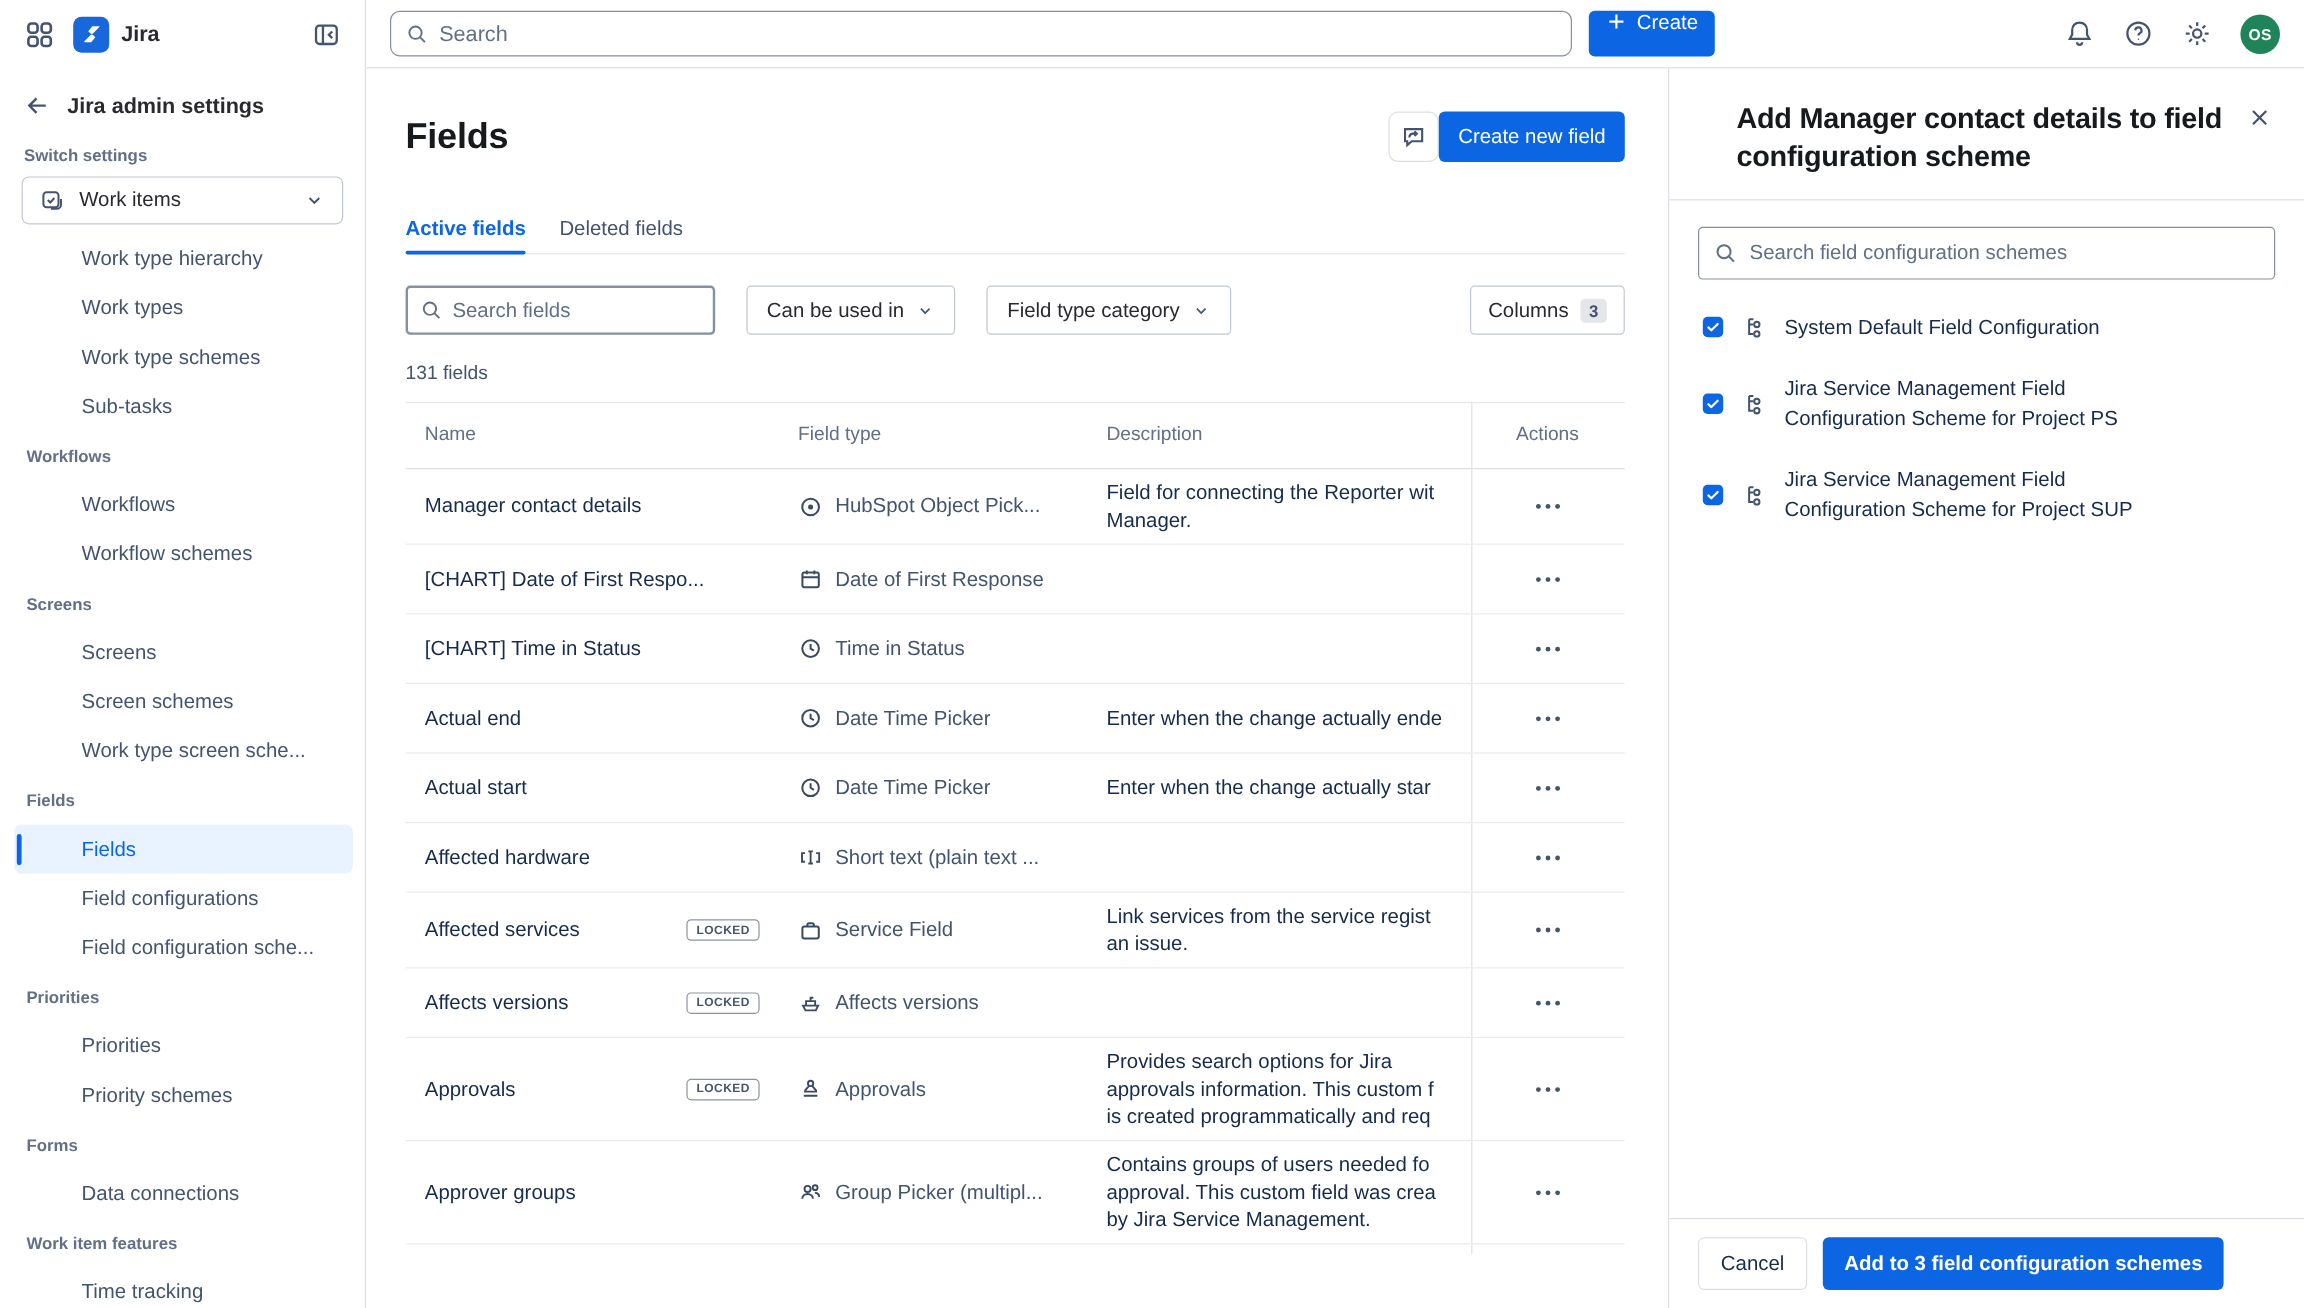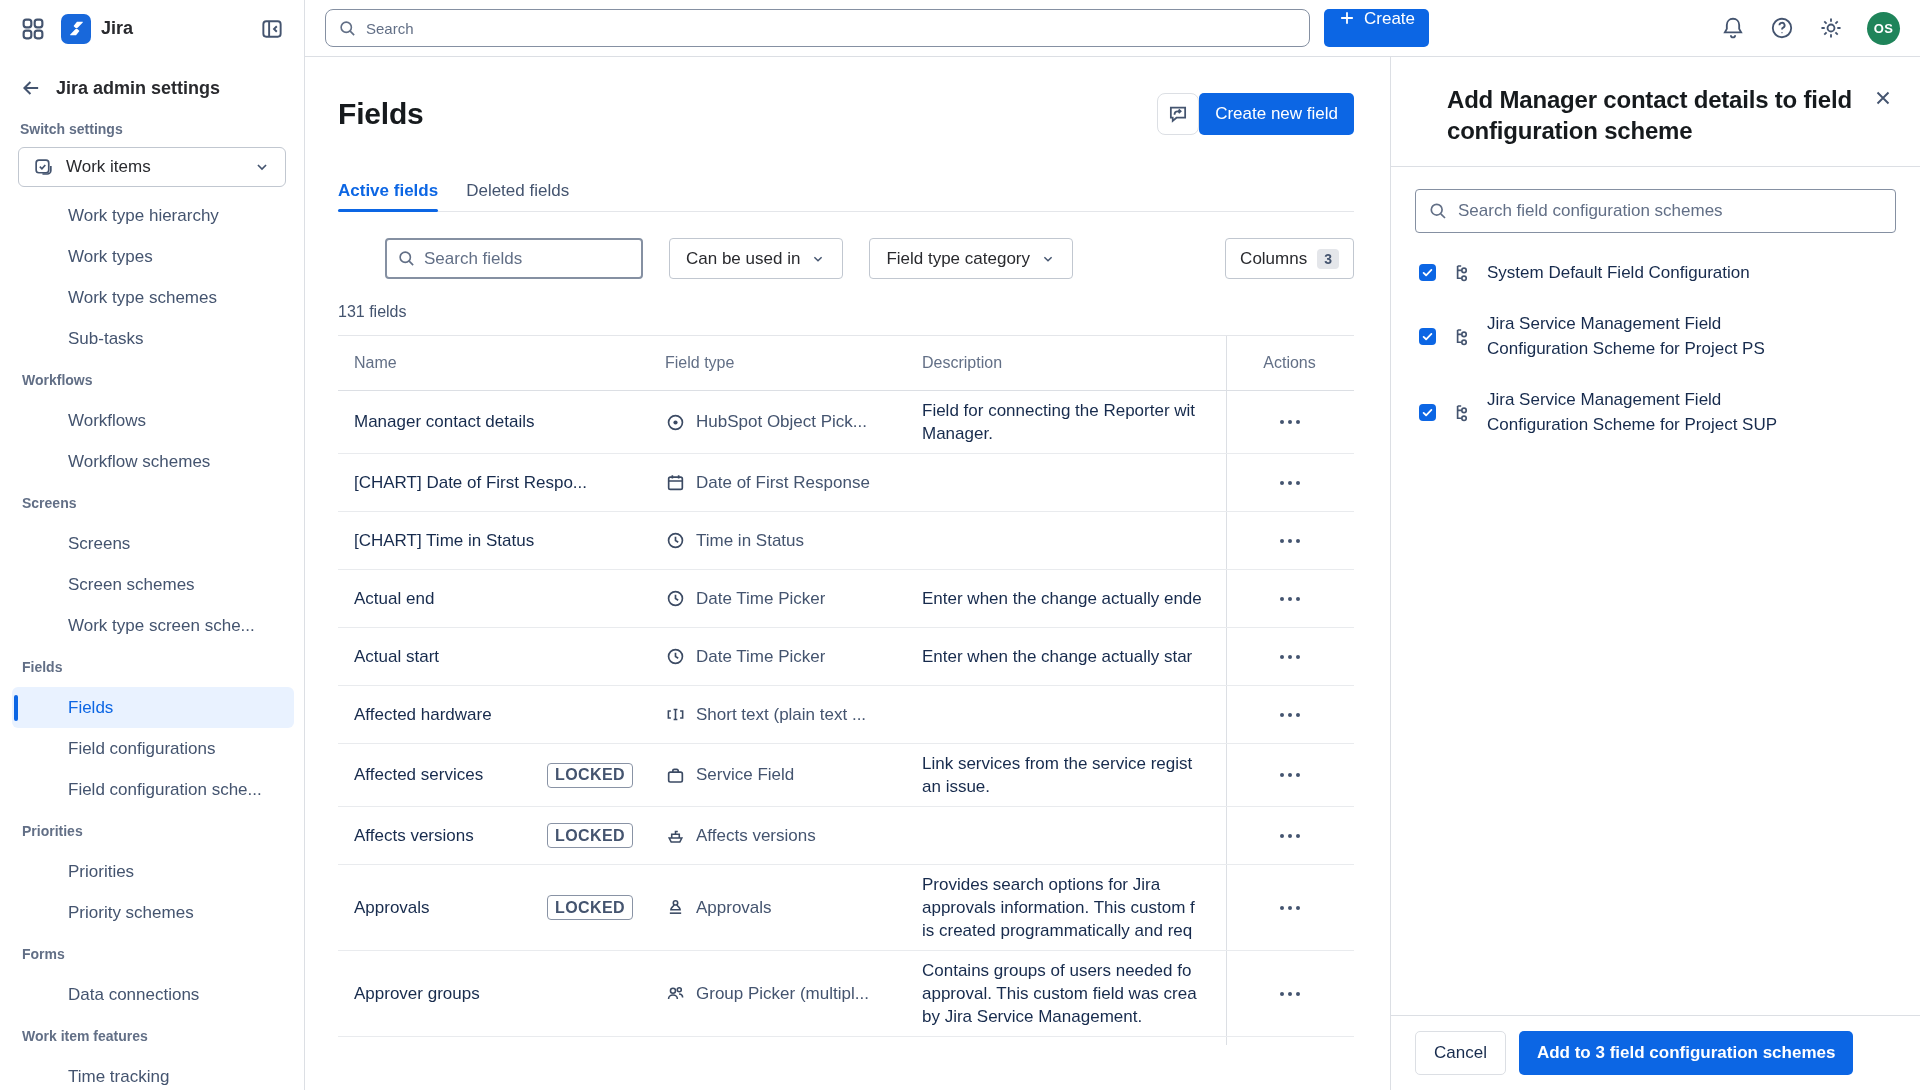--- a/index.html
+++ b/index.html
@@ -33,21 +33,21 @@
   .nav-item.selected { background:#E9F2FF; color:#0C66E4; font-weight:500; }
   .nav-bar { position:absolute; left:2px; top:50%; transform:translateY(-50%); width:4px; height:26px;
     border-radius:2px; background:#0C66E4; }
   .nav-item span.lbl, .nav-section span.lbl { white-space:nowrap; overflow:hidden; }
 
   
   .rightcol { flex:1; display:flex; flex-direction:column; min-width:0; }
   .topbar { height:57px; flex:0 0 57px; border-bottom:1px solid #DCDFE4; display:flex; align-items:center; padding:0 20px; }
   .global-search { width:985px; height:38px; border:1px solid #8590A2; border-radius:8px;
     display:flex; align-items:center; padding:0 12px; gap:9px; color:#626F86; }
-  .global-search input { border:none; outline:none; flex:1; font-size:15px; font-family:inherit; color:#172B4D; }
+  .global-search input { border:none; outline:none; flex:1; font-size:18px; font-family:inherit; color:#172B4D; }
   .global-search input::placeholder { color:#626F86; }
   .create-btn { margin-left:14px; height:38px; background:#0C66E4; color:#fff; border:none; border-radius:5px;
     display:flex; gap:8px; padding:0 14px; font-size:17px; font-weight:500; font-family:inherit; cursor:pointer; }
   .top-icons { margin-left:auto; display:flex; align-items:center; gap:23px; color:#44546F; }
   .top-icon { display:flex; cursor:pointer; }
   .avatar { width:33px; height:33px; border-radius:50%; background:#1F845A; color:#fff; font-size:13px; font-weight:700;
     display:flex; align-items:center; justify-content:center; cursor:pointer; letter-spacing:.3px; }
 
   .content-row { flex:1; display:flex; min-height:0; }
 
@@ -61,41 +61,41 @@
   .primary-btn { height:42px; background:#0C66E4; color:#fff; border:none; border-radius:5px; padding:0 16px;
     font-size:17px; font-weight:500; font-family:inherit; cursor:pointer; }
 
   .tabs { margin-top:46px; display:flex; gap:28px; border-bottom:1px solid #E4E6EA; }
   .tab { font-size:17px; padding-bottom:10px; cursor:pointer; position:relative; color:#44546F; font-weight:500; }
   .tab.active { color:#0C66E4; font-weight:600; }
   .tab.active::after { content:""; position:absolute; left:0; right:0; bottom:-1px; height:3px; border-radius:2px; background:#0C66E4; }
 
   .filter-row { margin-top:26px; display:flex; align-items:center; }
   .field-search { width:258px; height:41px; border:2px solid #8590A2; border-radius:4px;
-    display:flex; align-items:center; gap:8px; padding:0 10px; color:#626F86;margin-left:47px; }
+    display:flex; align-items:center; gap:8px; padding:0 10px; color:#626F86; }
   .field-search input { border:none; outline:none; flex:1; min-width:0; font-size:17px; font-family:inherit; color:#172B4D; }
   .field-search input::placeholder { color:#626F86; }
   .dropdown-btn { margin-left:26px; height:41px; border:1px solid #C1C7D0; border-radius:4px; background:#fff;
     display:flex; align-items:center; gap:10px; padding:0 16px; font-size:17px; color:#292A2E; font-family:inherit; cursor:pointer; }
   .dropdown-btn .chev { color:#44546F; display:flex; }
   .columns-btn { margin-left:auto; height:41px; border:1px solid #C1C7D0; border-radius:4px; background:#fff;
     display:flex; align-items:center; gap:10px; padding:0 14px; font-size:17px; color:#292A2E; font-family:inherit; cursor:pointer; }
   .columns-badge { background:#E4E6EA; border-radius:4px; font-size:14px; font-weight:700; color:#44546F; padding:2px 7px; }
 
   .count-text { margin-top:24px; font-size:16px; color:#44546F; }
 
   .table { margin-top:14px; }
   .thead, .trow { display:grid; grid-template-columns:311px 257px 320px 126px; }
   .thead { border-top:1px solid #E4E6EA; border-bottom:1px solid #DCDFE4; height:56px; }
   .th { display:flex; align-items:center; padding:0 16px; font-size:16px; font-weight:500; color:#626F86; }
   .th.actions-col { justify-content:center; }
   .trow { border-bottom:1px solid #E9EBEE; min-height:58px; }
   .td { display:flex; align-items:center; padding:8px 16px; font-size:17px; color:#172B4D; min-width:0; }
   .td.name-cell .nm { white-space:nowrap; overflow:hidden; }
-  .locked-badge { margin-left:auto; flex:0 0 auto; font-size:16px; font-weight:700; color:#44546F;
+  .locked-badge { margin-left:auto; flex:0 0 auto; font-size:10px; font-weight:700; color:#44546F;
     border:1.6px solid #8993A5; border-radius:4px; padding:2.5px 7px; letter-spacing:.4px; background:#fff; }
   .td.type-cell { color:#44546F; gap:10px; }
   .td.type-cell .ticon { display:flex; flex:0 0 auto; color:#3B4A63; }
   .td.type-cell .tname { white-space:nowrap; overflow:hidden; }
   .td.desc-cell { display:flex; flex-direction:column; justify-content:center; align-items:flex-start; overflow:hidden; }
   .desc-line { white-space:nowrap; overflow:hidden; width:100%; line-height:23px; }
   .td.actions-cell { justify-content:center; border-left:1px solid #DCDFE4; }
   .dots-btn { display:flex; gap:4px; align-items:center; padding:8px; background:none; border:none; cursor:pointer; }
   .dots-btn i { width:4px; height:4px; border-radius:50%; background:#44546F; }
   .tbody { height:654px; overflow:hidden; }

